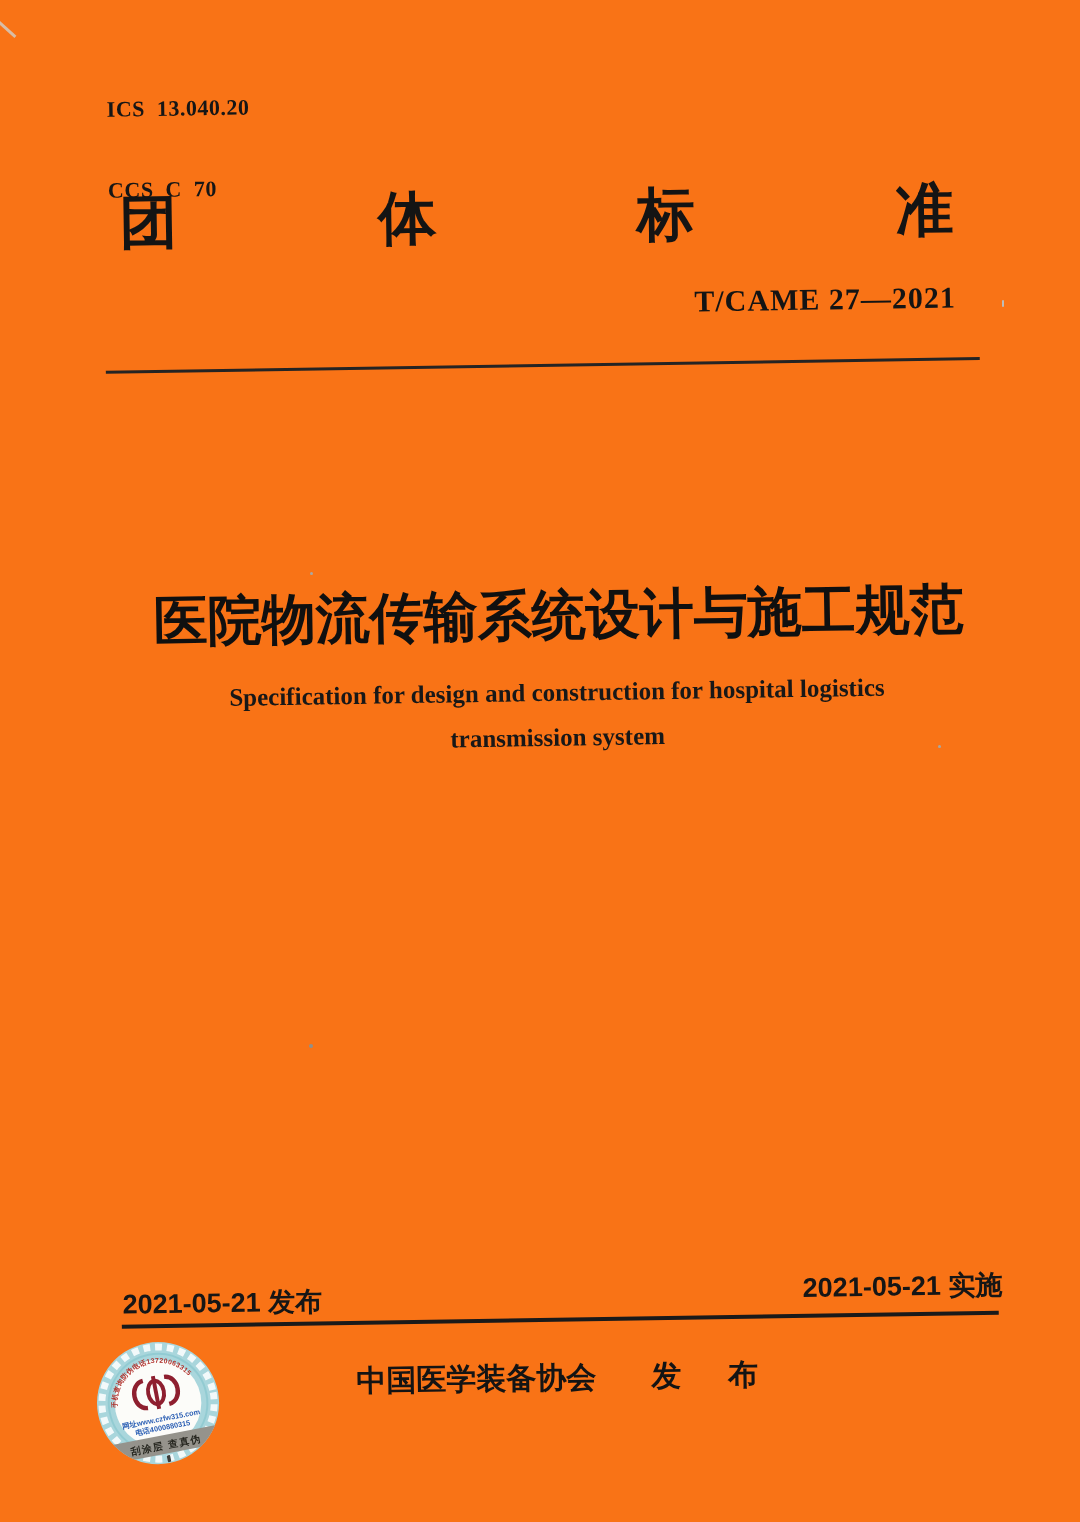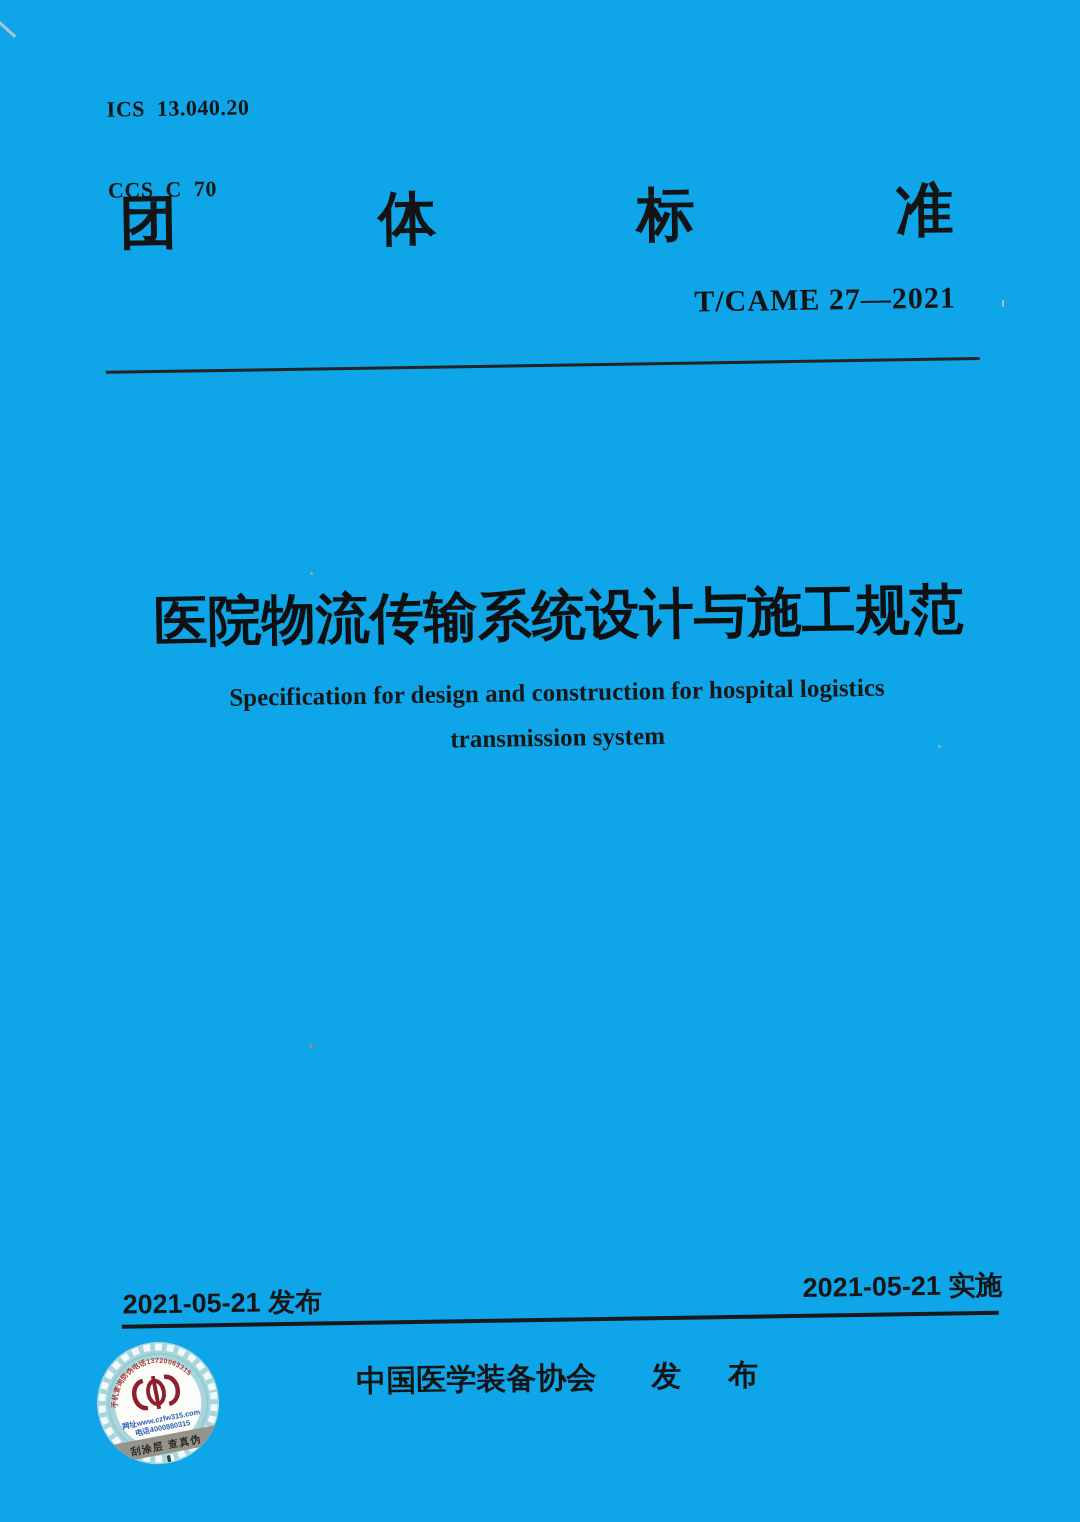--- a/index.html
+++ b/index.html
@@ -1,19 +1,19 @@
 <!DOCTYPE html>
 <html><head>
 <meta charset="utf-8">
 <style>
   html, body { margin: 0; padding: 0; background: #ffffff; }
   .scan {
     position: relative;
     width: 1080px; height: 1522px;
-    background: #0ea5e9;
+    background: #f97316;
     overflow: hidden;
     color: #1b1b1b;
     font-family: "Liberation Sans", sans-serif;
   }
   .rot {
     position: absolute; inset: 0;
     transform: rotate(-0.9deg);
     transform-origin: 540px 760px;
   }
   .ics-block {

